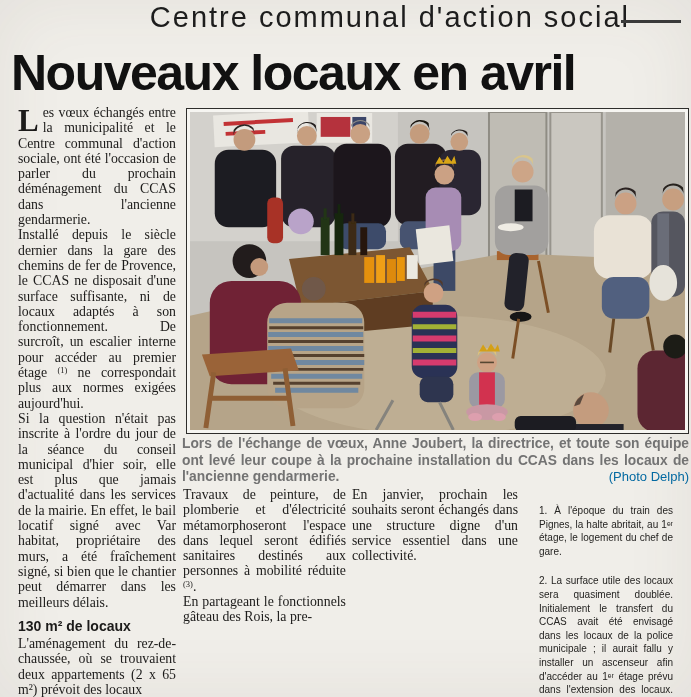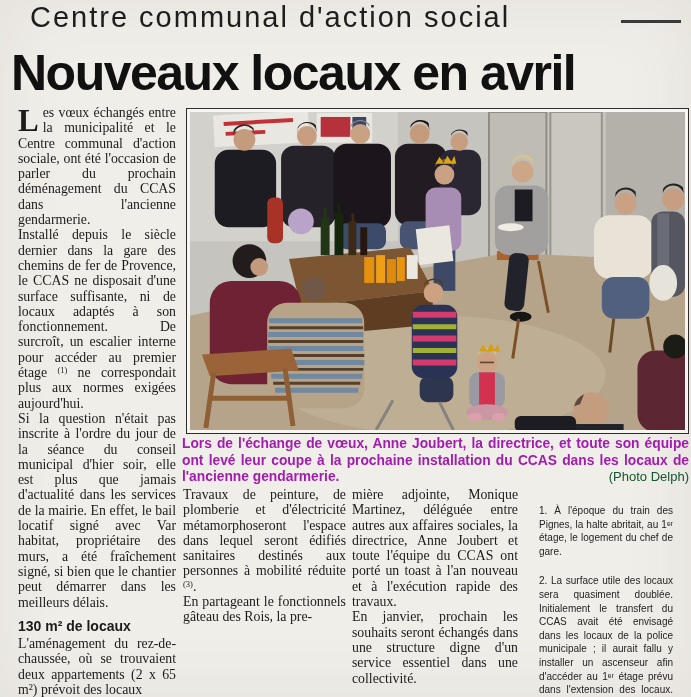--- a/index.html
+++ b/index.html
@@ -9,20 +9,21 @@
     box-shadow:inset 0 0 70px rgba(90,80,60,.08);
     font-family:"Liberation Serif", serif;
     color:#1c1b1a;overflow:hidden;
   }
   
   .kicker{
     position:absolute;left:30px;top:1px;width:600px;
     font-family:"Liberation Sans", sans-serif;
     font-size:29px;font-weight:400;letter-spacing:2px;color:#1d1d1d;
     white-space:nowrap;
+    text-align:right;
   }
   .kicker-rule{
     position:absolute;top:20px;right:10px;width:60px;height:3px;background:#3a3a3a;
   }
   .headline{
     position:absolute;left:3px;top:36px;width:680px;
     font-family:"Liberation Sans", sans-serif;
     font-size:50px;font-weight:700;letter-spacing:-1.5px;color:#111;
     white-space:nowrap;
   }
@@ -49,27 +50,27 @@
   
   .photo-frame{
     position:absolute;left:186px;top:108px;width:495px;height:318px;
     border:1px solid #2e2d2b;background:#f6f5f1;padding:3px;
   }
   .photo-frame svg{display:block;width:495px;height:318px;}
   
   .caption{
     position:absolute;left:182px;top:436px;width:507px;
     font-family:"Liberation Sans", sans-serif;
-    font-size:13.8px;line-height:16.5px;font-weight:700;color:#a21caf;
+    font-size:13.8px;line-height:16.5px;font-weight:700;color:#737373;
     text-align:justify;margin:0;
   }
   .credit{
     position:absolute;left:182px;top:469px;width:507px;
     font-family:"Liberation Sans", sans-serif;
-    font-size:13px;color:#14532d;text-align:right;margin:0;
+    font-size:13px;color:#0369a1;text-align:right;margin:0;
   }
   
   .footnotes{
     position:absolute;left:523px;top:488px;width:166px;
     font-family:"Liberation Sans", sans-serif;
     font-size:10px;line-height:13.6px;color:#252422;text-align:justify;
   }
   .footnotes p{margin:16px;}
 </style>
 </head>
@@ -228,21 +229,20 @@
 
   <p class="caption">Lors de l'échange de vœux, Anne Joubert, la directrice, et toute son équipe ont levé leur coupe à la prochaine installation du CCAS dans les locaux de l'ancienne gendarmerie.</p>
   <p class="credit">(Photo Delph)</p>
 
   <div class="col col2">
     <p><span>Travaux de peinture, de plomberie et d'électricité métamorphoseront l'espace dans lequel seront édifiés sanitaires destinés aux personnes à mobilité réduite </span><sup class="note">(3)</sup><span>.</span></p>
     <p>En partageant le fonctionnels gâteau des Rois, la pre-</p>
   </div>
 
   <div class="col col3">
-    <p>mière adjointe, Monique Martinez, déléguée entre autres aux affaires sociales, la directrice, Anne Joubert et toute l'équipe du CCAS ont porté un toast à l'an nouveau et à l'exécution rapide des travaux.</p>
     <p>En janvier, prochain les souhaits seront échangés dans une structure digne d'un service essentiel dans une collectivité.</p>
   </div>
 
   <div class="footnotes">
     <p>1. À l'époque du train des Pignes, la halte abritait, au 1ᵉʳ étage, le logement du chef de gare.</p>
     <p>2. La surface utile des locaux sera quasiment doublée. Initialement le transfert du CCAS avait été envisagé dans les locaux de la police municipale ; il aurait fallu y installer un ascenseur afin d'accéder au 1ᵉʳ étage prévu dans l'extension des locaux. De surcroît, son emplacement en centre-ville aurait pu gêner certaines personnes soucieuses d'y faire des démarches en toute discrétion.</p>
     <p>3. Un plan incliné sera aménagé au niveau du seuil du futur CCAS.</p>
   </div>
 
 </div>

